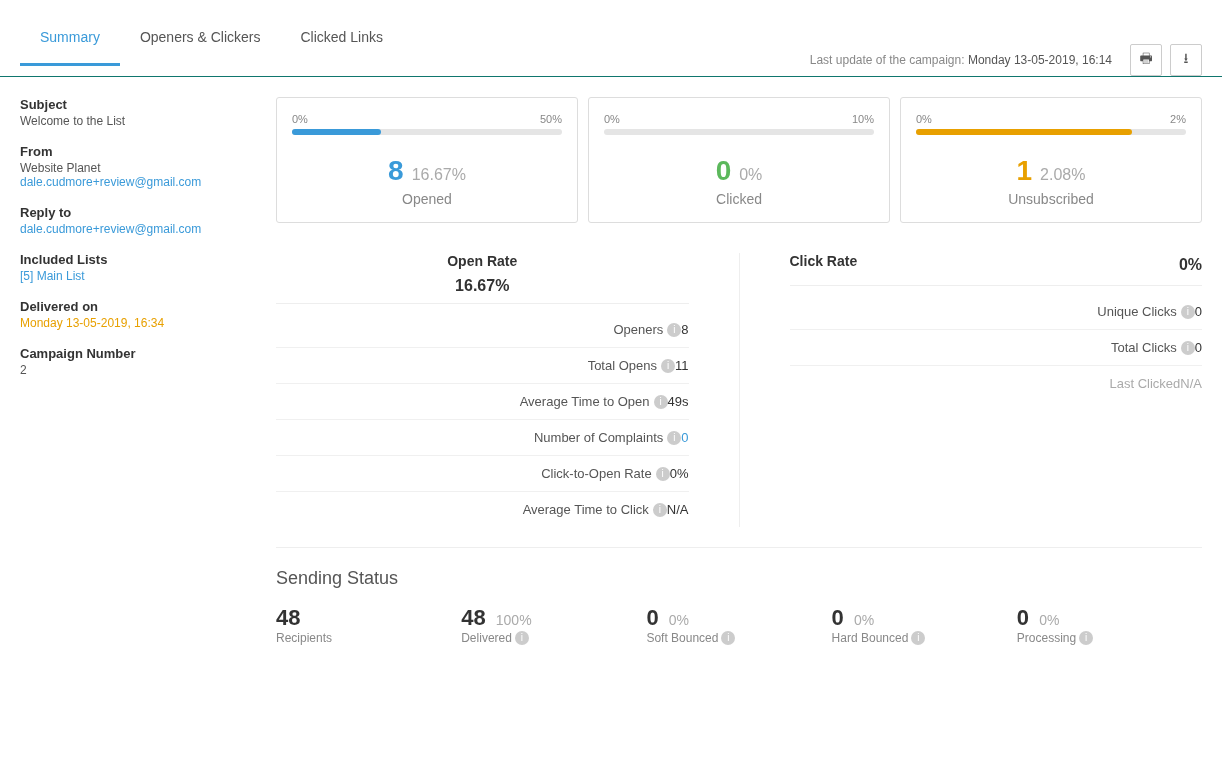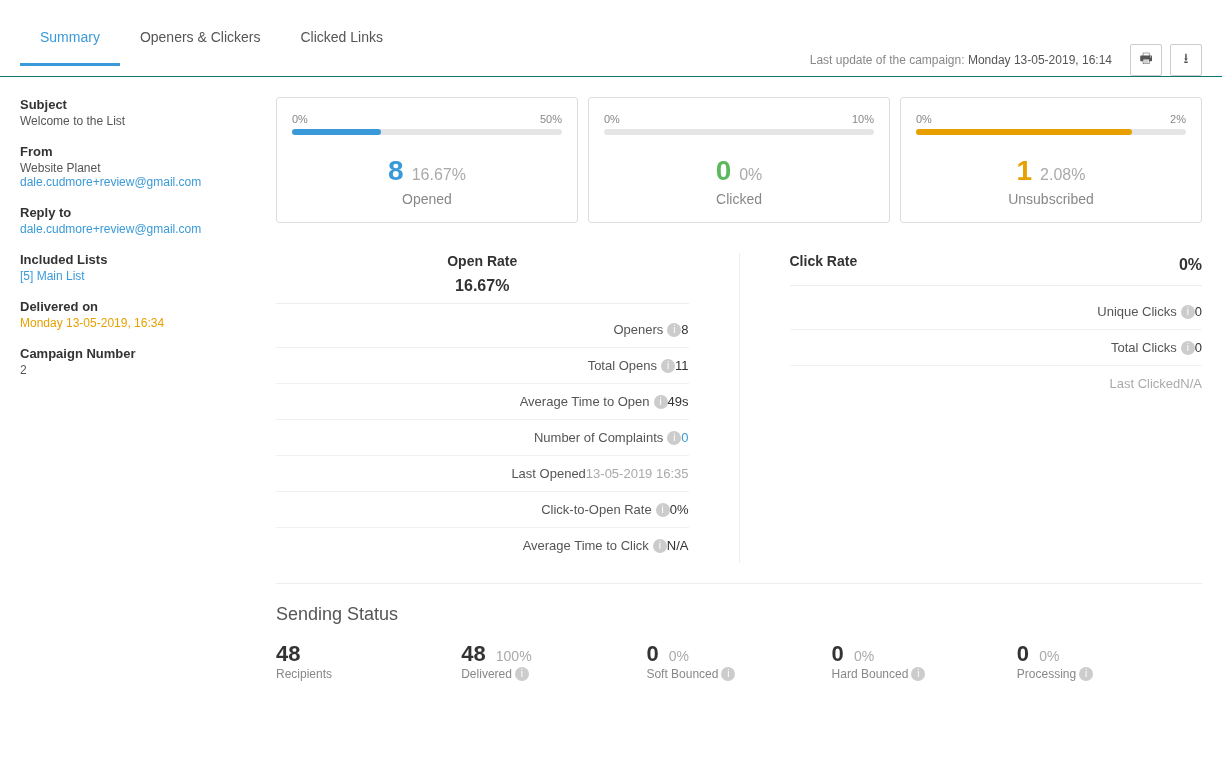--- a/index.html
+++ b/index.html
@@ -228,26 +228,20 @@
         </div>
         <div class="metric-row">
           <span class="metric-label">
             <span>Number of Complaints</span>
             <span class="info-icon">i</span>
           </span>
           <span class="metric-val blue">0</span>
         </div>
         <div class="metric-row">
           <span class="metric-label">
-            <span>Last Opened</span>
-          </span>
-          <span class="metric-val muted">13-05-2019 16:35</span>
-        </div>
-        <div class="metric-row">
-          <span class="metric-label">
             <span>Click-to-Open Rate</span>
             <span class="info-icon">i</span>
           </span>
           <span class="metric-val">0%</span>
         </div>
         <div class="metric-row">
           <span class="metric-label">
             <span>Average Time to Click</span>
             <span class="info-icon">i</span>
           </span>

